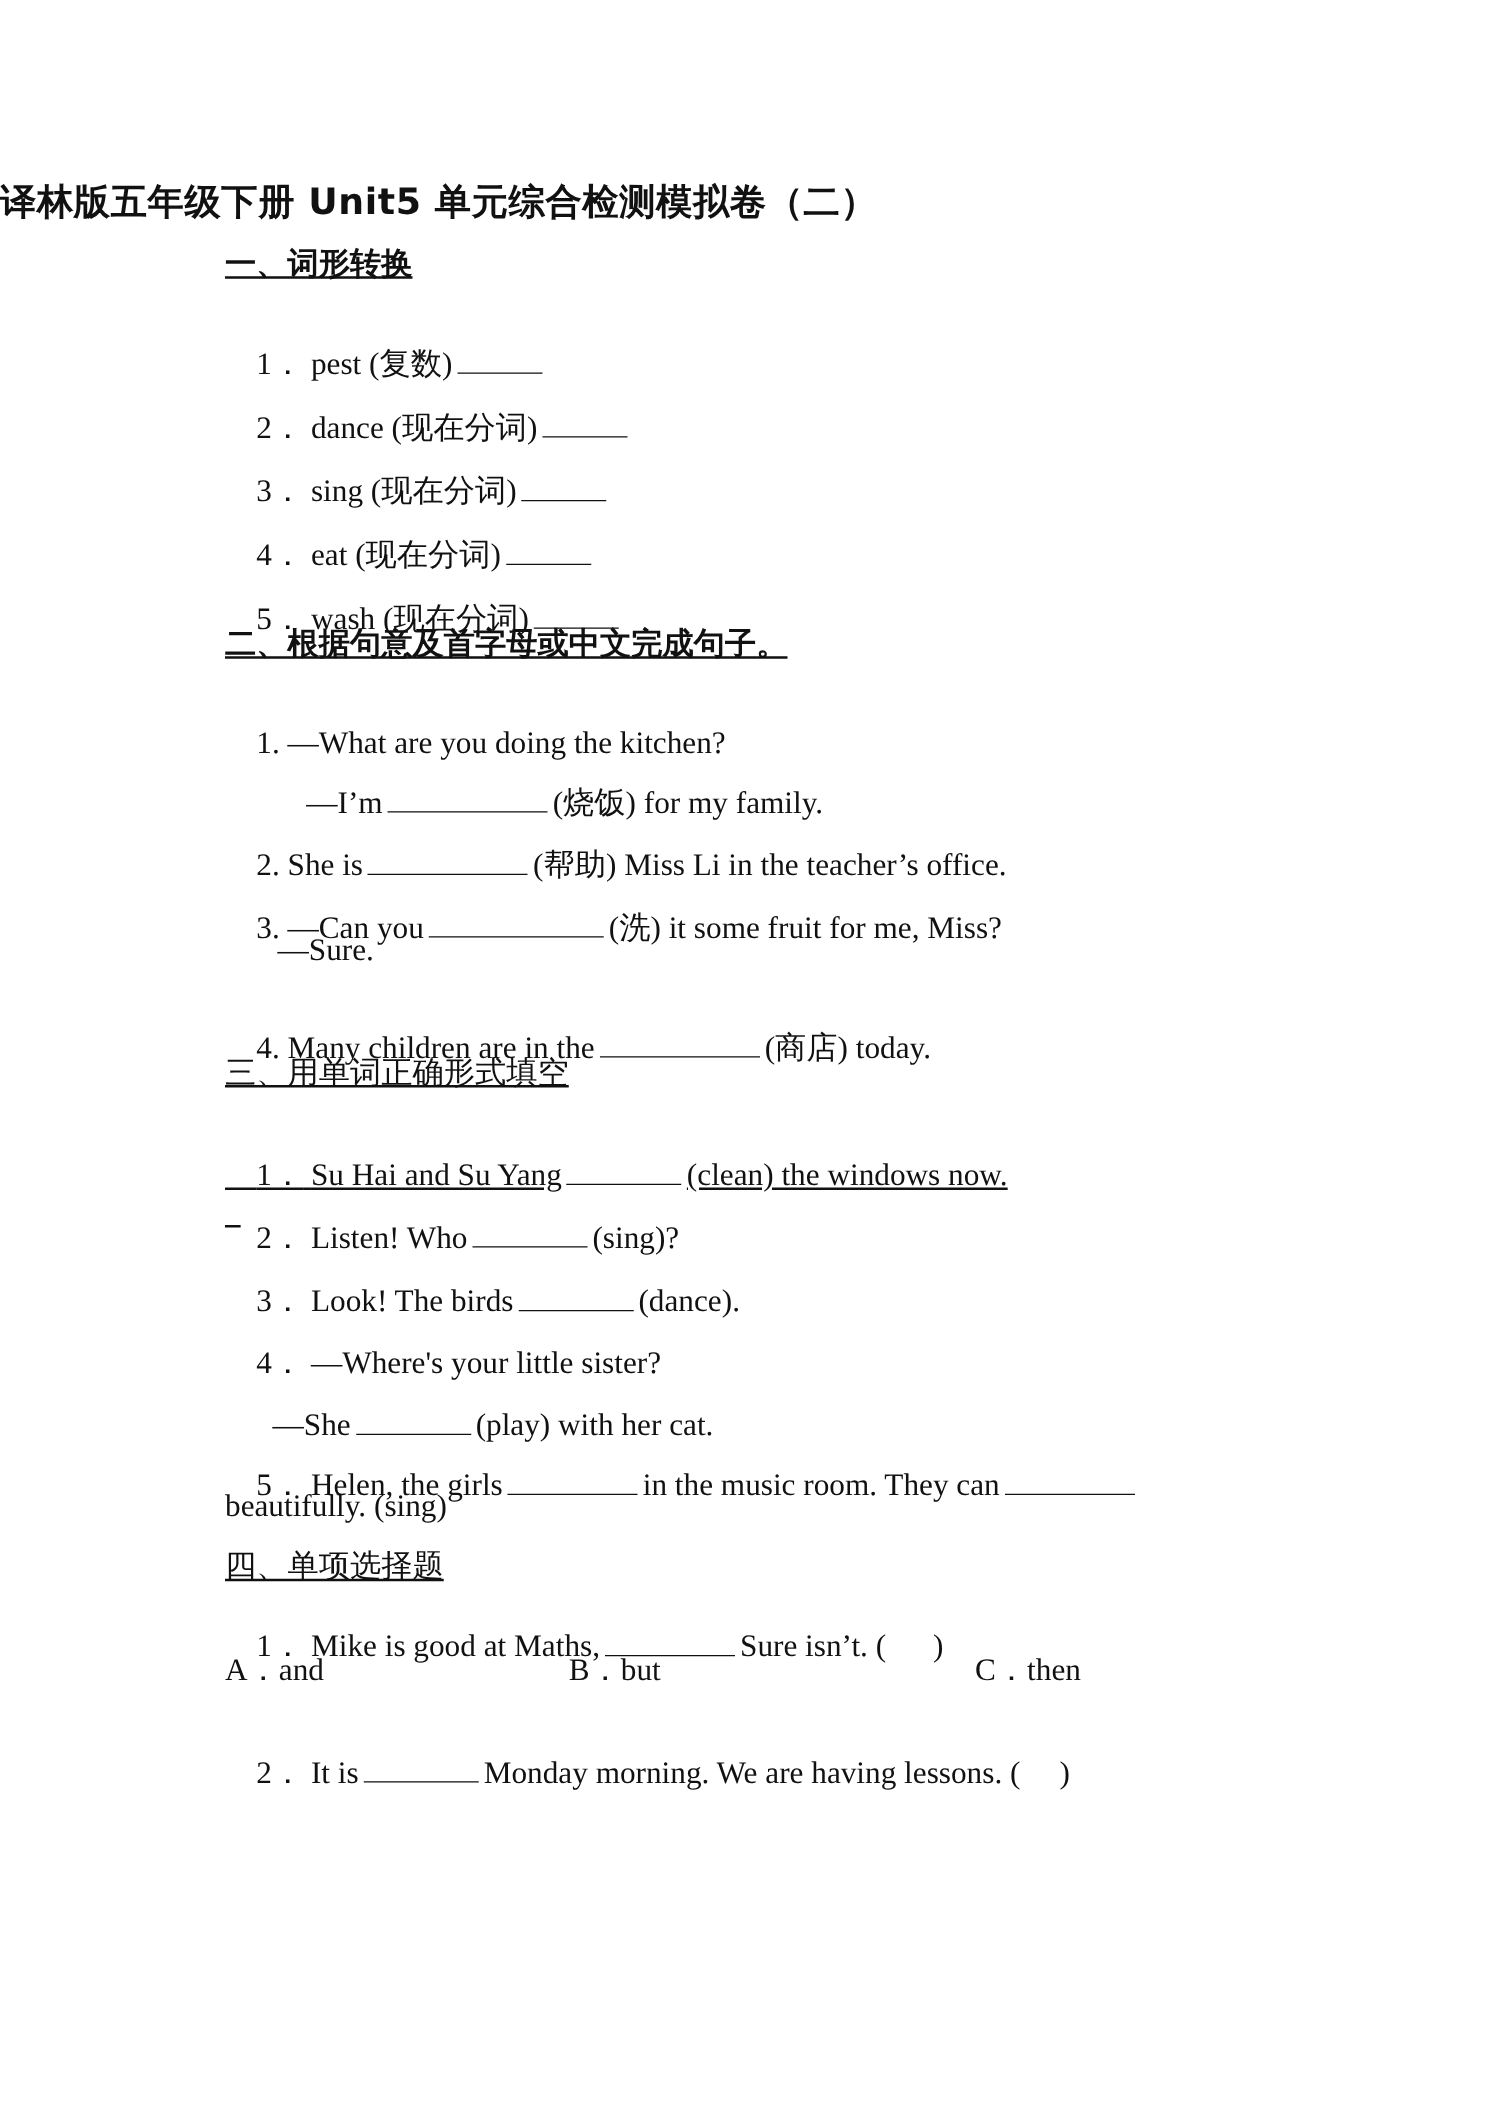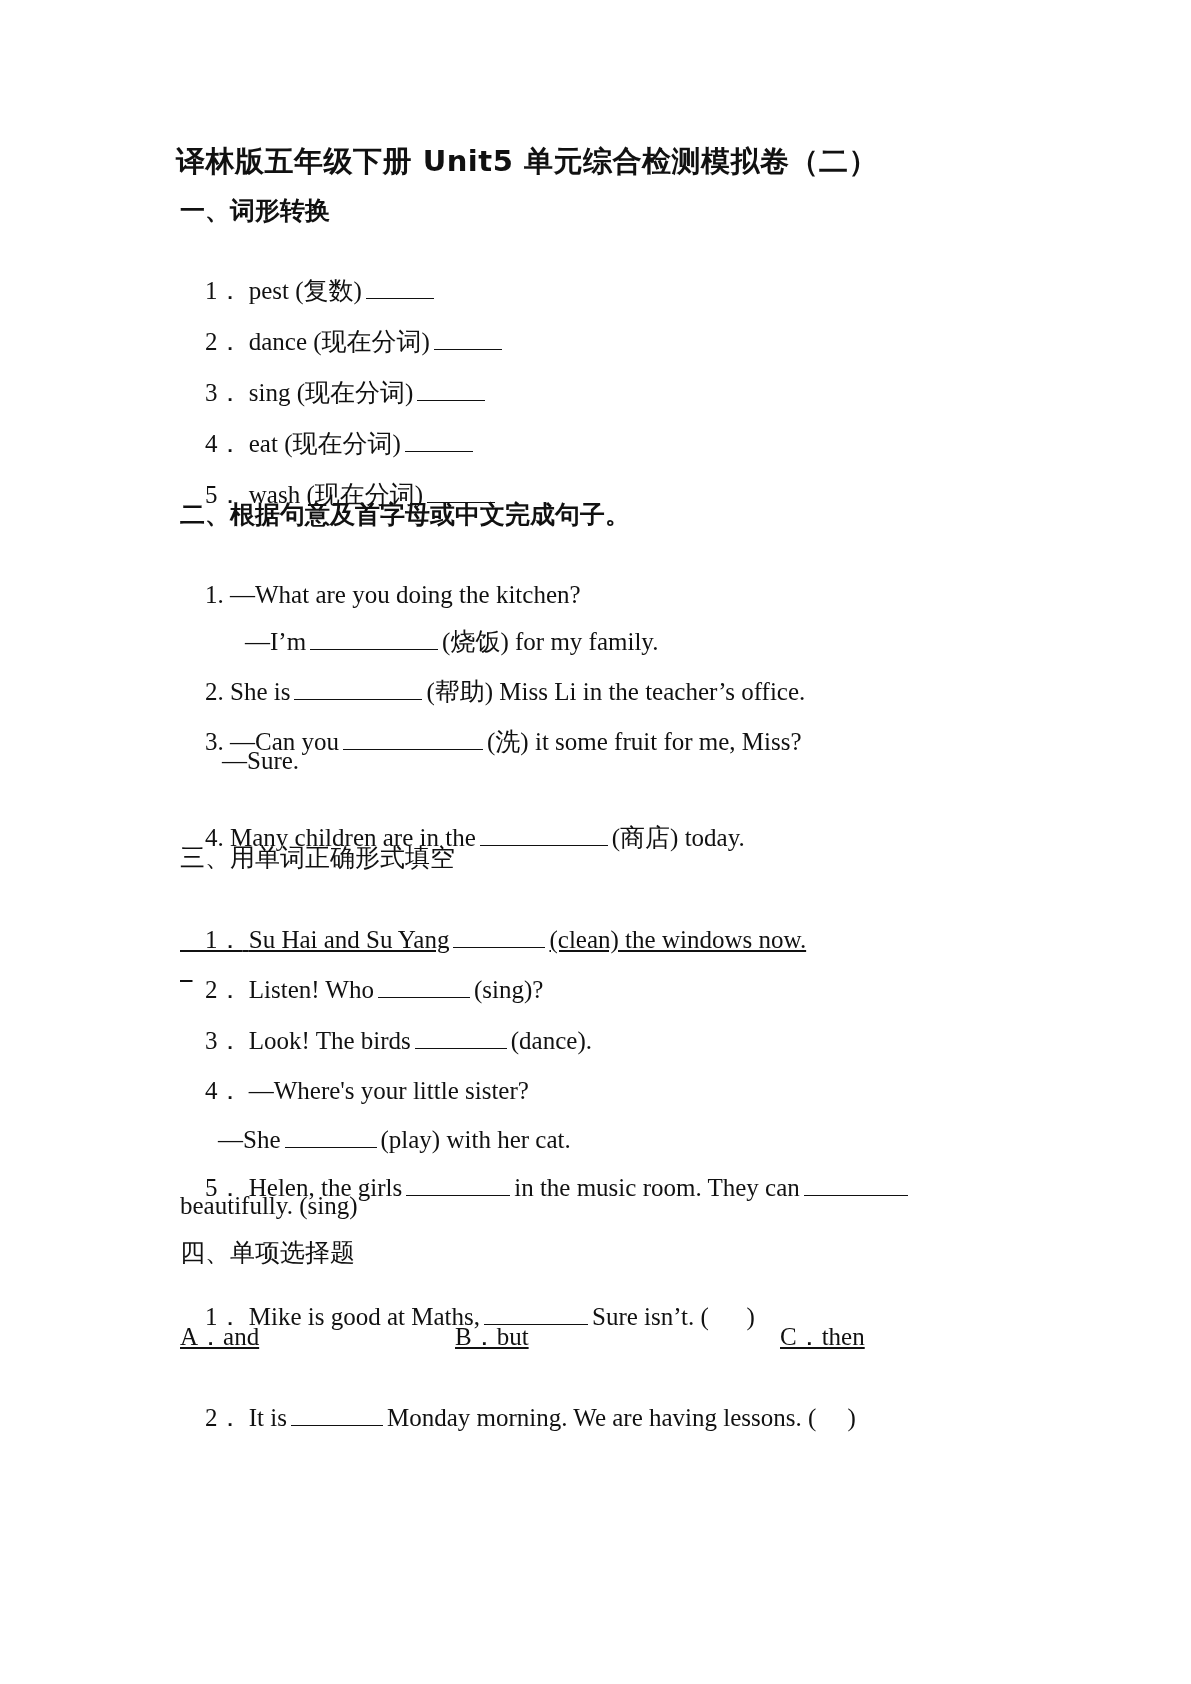--- a/index.html
+++ b/index.html
@@ -3,33 +3,33 @@
   <meta charset="utf-8">
   <style>
     html, body { margin: 0; padding: 0; background: #ffffff; }
     body {
       width: 1191px; height: 1684px; position: relative; overflow: hidden;
       font-family: "Liberation Serif", "DejaVu Serif", serif;
       color: #111111;
     }
     .title {
       position: absolute; left: 0; width: 1054px; top: 142px;
-      text-align: center; font-family: "DejaVu Sans", "Liberation Sans", sans-serif;
+      font-family: "DejaVu Sans", "Liberation Sans", sans-serif;
       font-size: 29px; font-weight: bold; letter-spacing: 0.5px; color: #111;
     }
     .line {
       position: absolute; left: 180px; font-size: 25px; white-space: pre; line-height: 30px;
     }
     .heading {
       position: absolute; left: 180px; font-family: "DejaVu Sans", "Liberation Sans", sans-serif;
-      font-size: 25px; font-weight: bold; line-height: 30px;
+      font-size: 25px; font-weight: bold; line-height: 30px; text-decoration: underline;
     }
     .heading.light { font-weight: normal; }
     .blank { display: inline-block; border-bottom: 1.5px solid #111; height: 22px; vertical-align: baseline; margin: 0 4px; }
-    .opt { position: absolute; font-size: 25px; line-height: 30px; white-space: pre; text-decoration: underline; }
+    .opt { position: absolute; font-size: 25px; line-height: 30px; white-space: pre; }
   </style>
 </head>
 <body>
 
 <div>
 
   <div class="title">译林版五年级下册 Unit5 单元综合检测模拟卷（二）</div>
 
   <div class="heading" style="top:196px;">一、词形转换</div>
 

